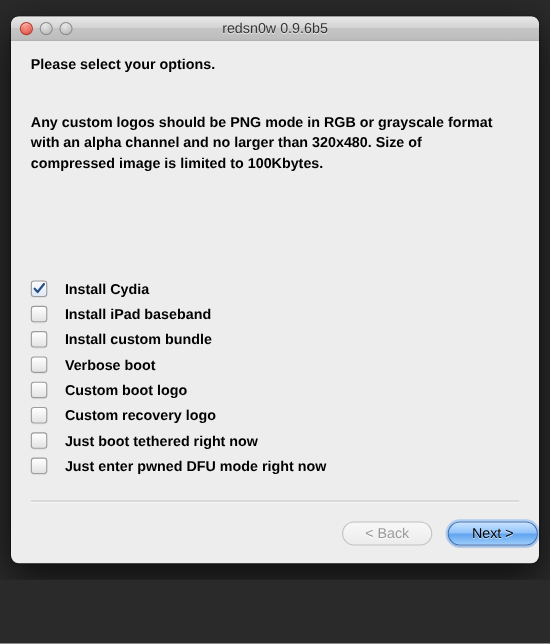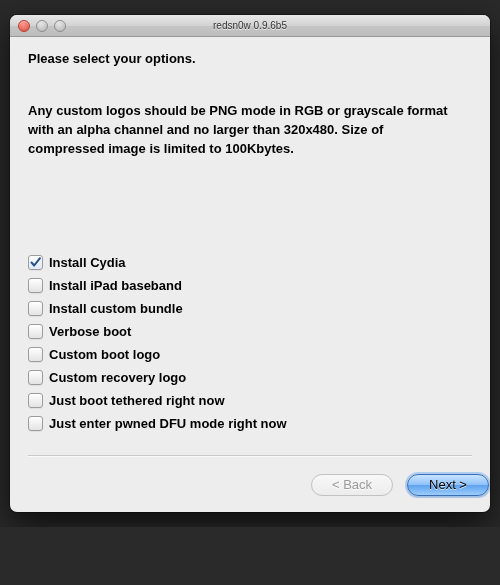--- a/index.html
+++ b/index.html
@@ -39,21 +39,21 @@
       border-radius: 50%;
       border: 0.5px solid rgba(0,0,0,0.25);
       box-shadow: inset 0 1px 1px rgba(255,255,255,0.5);
     }
     .tl.red { background: radial-gradient(circle at 40% 30%, #ff9a8f, #d74b3e); border-color:#b63b2f; }
     .tl.grey { background: radial-gradient(circle at 40% 30%, #e6e6e6, #b0b0b0); border-color:#8c8c8c;}
     .title {
       position: absolute;
       left: 0; right: 0;
       text-align: center;
-      font-size: 10px;
+      font-size: 13px;
       color: #333;
       text-shadow: 0 1px 0 rgba(255,255,255,0.7);
       pointer-events: none;
     }
     .content {
       background: #ededed;
       padding: 14px 18px 4px 18px;
     }
     .inner-panel {
       background: #ededed;
@@ -72,21 +72,21 @@
     }
     .options {
       display: flex;
       flex-direction: column;
       gap: 8px;
       margin-bottom: 24px;
     }
     .option {
       display: flex;
       align-items: center;
-      gap: 6px;
+      gap: 16px;
       cursor: default;
     }
     .checkbox {
       width: 15px;
       height: 15px;
       border: 1px solid #9c9c9c;
       border-radius: 3px;
       background: linear-gradient(to bottom, #ffffff, #e3e3e3);
       box-shadow: inset 0 1px 0 rgba(255,255,255,0.9), 0 1px 0 rgba(0,0,0,0.05);
       display: flex;

